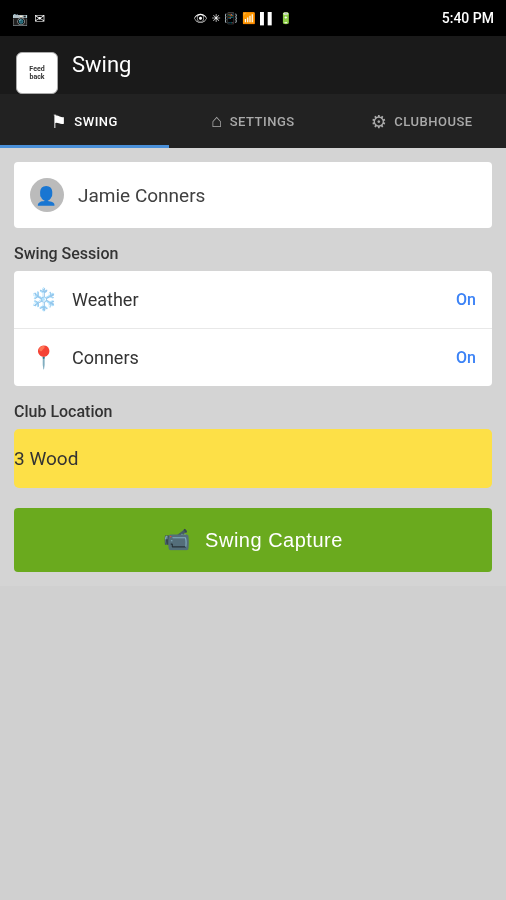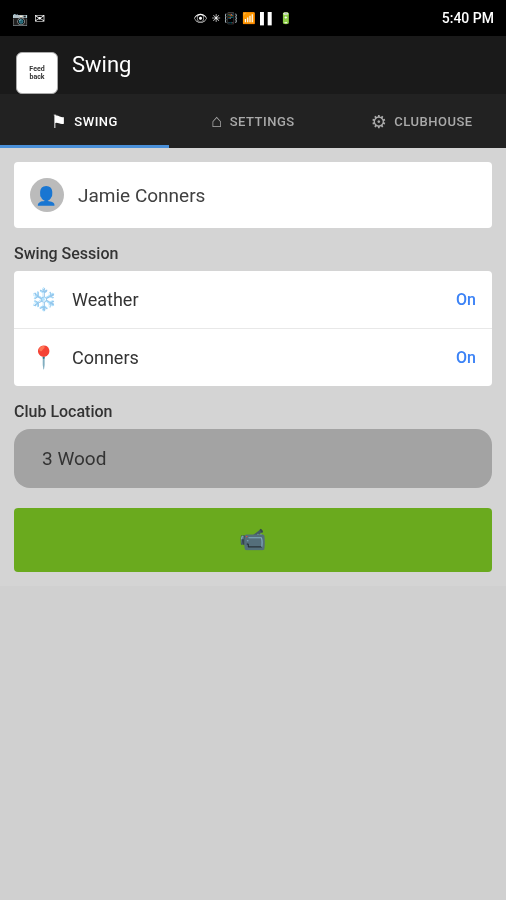--- a/index.html
+++ b/index.html
@@ -175,24 +175,24 @@
     }
     .session-status {
       font-size: 16px;
       color: #3b82f6;
       font-weight: 500;
       margin-left: 33px;
     }
 
     
     .club-card {
-      background: #a3a3a3;
-      border-radius: 16px;
+      background: #fde047;
+      border-radius: 5px;
       margin-bottom: 20px;
-      padding: 18px 28px;
+      padding: 18px 0;
     }
     .club-value {
       font-size: 19px;
       color: #333;
     }
 
     
     .capture-btn {
       background: #6aaa1e;
       border: none;
@@ -291,15 +291,16 @@
   </div>
 
   <div class="section-label">Club Location</div>
 
   <div class="club-card">
     <span class="club-value">3 Wood</span>
   </div>
 
   <button class="capture-btn">
     <span class="capture-icon">📹</span>
+    <span>Swing Capture</span>
   </button>
 
 </div>
 
 </body></html>

